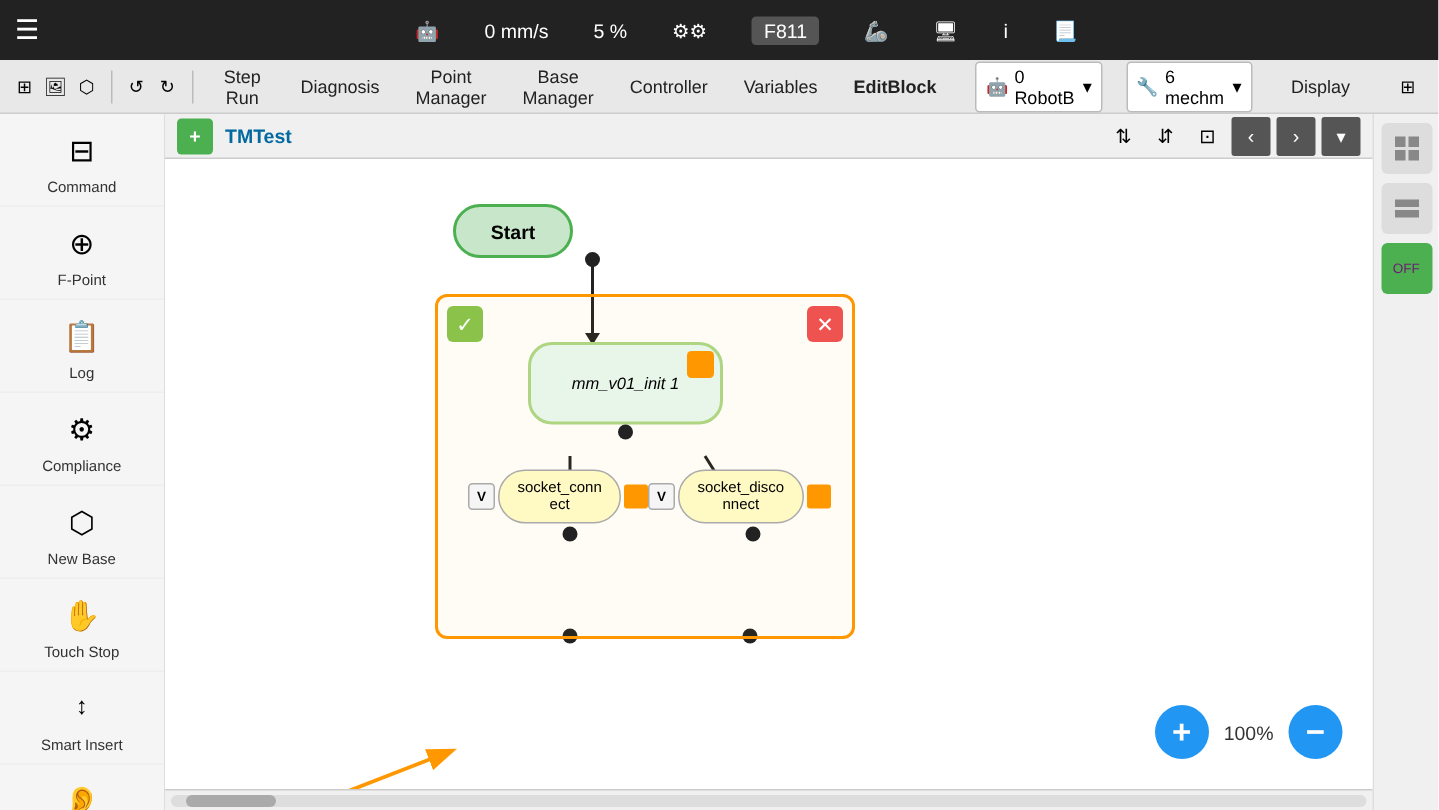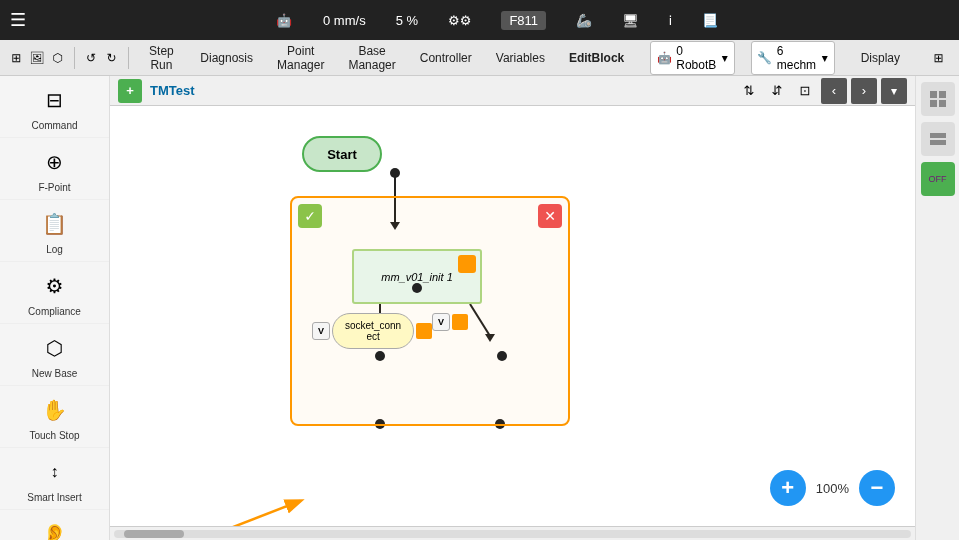--- a/index.html
+++ b/index.html
@@ -237,41 +237,42 @@
       </div>
 
       <div class="dot" style="left:280px;top:62px;"></div>
 
       <div class="group-box">
 
         <div style="position:absolute;left:6px;top:6px;width:24px;height:24px;background:#8bc34a;border-radius:4px;display:flex;align-items:center;justify-content:center;color:white;font-size:14px;cursor:pointer;">✓</div>
 
         <div style="position:absolute;right:6px;top:6px;width:24px;height:24px;background:#ef5350;border-radius:4px;display:flex;align-items:center;justify-content:center;color:white;font-size:14px;cursor:pointer;">✕</div>
 
-        <div style="position:absolute;left:60px;top:30px;width:130px;height:55px;background:#e8f5e9;border:2px solid #aed581;border-radius:3px;display:flex;align-items:center;justify-content:center;font-style:italic;font-size:11px;text-align:center;margin-top:21px;">
+        <div style="position:absolute;left:60px;top:30px;width:130px;height:55px;background:#e8f5e9;border:2px solid #aed581;border-radius:16px;display:flex;align-items:center;justify-content:center;font-style:italic;font-size:11px;text-align:center;">
           <span>mm_v01_init
 1</span>
           <div style="position:absolute;right:4px;top:4px;width:18px;height:18px;background:#ff9800;border-radius:3px;"></div>
         </div>
 
         <div class="dot" style="left:120px;top:85px;"></div>
 
         <div style="position:absolute;left:20px;top:115px;">
           <div style="display:flex;align-items:center;gap:2px;">
             <div style="width:18px;height:18px;background:#f5f5f5;border:1px solid #aaa;border-radius:3px;display:flex;align-items:center;justify-content:center;font-size:9px;font-weight:bold;">V</div>
             <div style="background:#fff9c4;border:1.5px solid #aaa;border-radius:20px;padding:6px 12px;font-size:10px;text-align:center;min-width:80px;">socket_conn<br>ect</div>
             <div style="width:16px;height:16px;background:#ff9800;border-radius:2px;"></div>
           </div>
         </div>
 
         <div class="dot" style="left:83px;top:153px;"></div>
 
         <div style="position:absolute;left:140px;top:115px;">
           <div style="display:flex;align-items:center;gap:2px;">
             <div style="width:18px;height:18px;background:#f5f5f5;border:1px solid #aaa;border-radius:3px;display:flex;align-items:center;justify-content:center;font-size:9px;font-weight:bold;">V</div>
+            <div style="background:#fff9c4;border:1.5px solid #aaa;border-radius:20px;padding:6px 12px;font-size:10px;text-align:center;min-width:80px;">socket_disco<br>nnect</div>
             <div style="width:16px;height:16px;background:#ff9800;border-radius:2px;"></div>
           </div>
         </div>
 
         <div class="dot" style="left:205px;top:153px;"></div>
       </div>
 
       <div id="zoom-controls">
         <div class="zoom-btn zoom-plus">+</div>
         <span class="zoom-label">100%</span>

